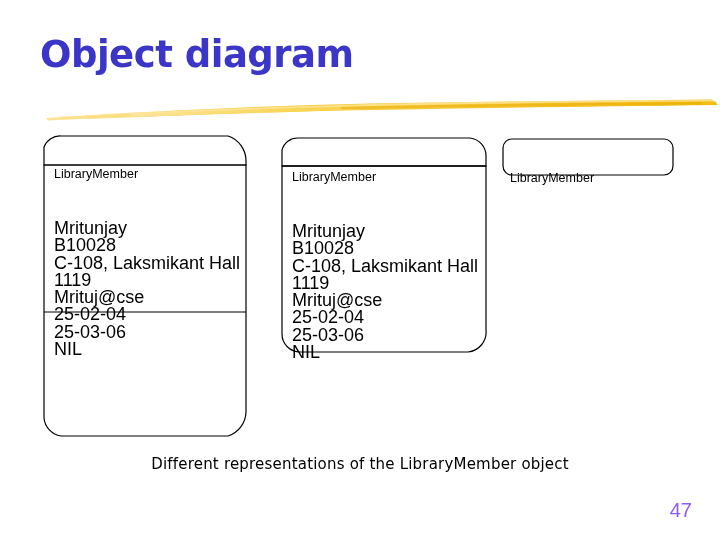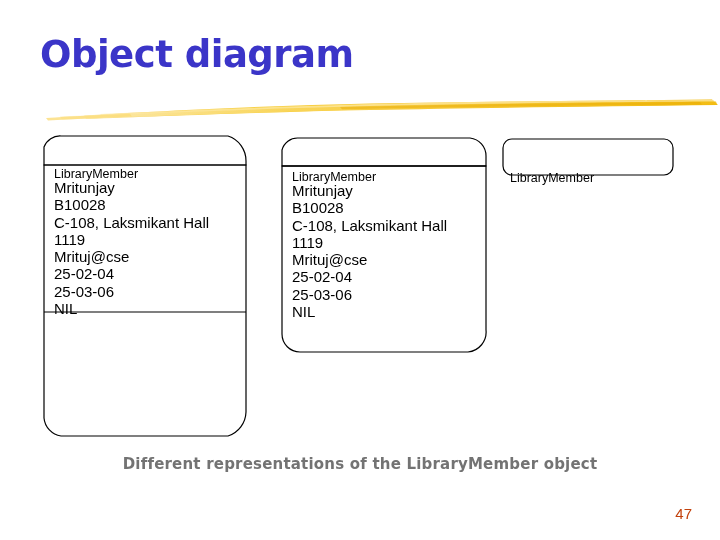--- a/index.html
+++ b/index.html
@@ -66,21 +66,22 @@
     font-size: 12.5px;
     color: #000000;
     line-height: 17.3px;
     white-space: pre;
   }
   .obj-name {
     font-size: 12.5px;
     margin-top: 20px;
   }
   .obj-lines {
-    font-size: 15px;
+    font-size: 18px;
+    margin-top: 41px;
   }
 
   
   #box1-name   { left: 54px;  top: 16px; }
   #box1-attrs  { left: 54px;  top: 49px; }
   #box1-ops    { left: 54px;  top: 191px; }
   
   #box2-name   { left: 292px; top: 19px; }
   #box2-attrs  { left: 292px; top: 52px; }
   
@@ -88,33 +89,33 @@
 
   
   #caption {
     position: absolute;
     left: 0;
     top: 455px;
     width: 720px;
     text-align: center;
     font-family: "DejaVu Sans", sans-serif;
     font-size: 15px;
-    font-weight: bold;
-    color: #737373;
+    font-weight: normal;
+    color: #000000;
     letter-spacing: 0.2px;
   }
 
   
   #page-number {
     position: absolute;
     right: 28px;
     bottom: 18px;
     font-family: "Liberation Sans", sans-serif;
-    font-size: 15px;
-    color: #c2410c;
+    font-size: 20px;
+    color: #8b5cf6;
   }
 </style>
 </head>
 <body>
 
 <div id="slide">
 
   <div id="slide-title">Object diagram</div>
 
   <div id="title-rule">

